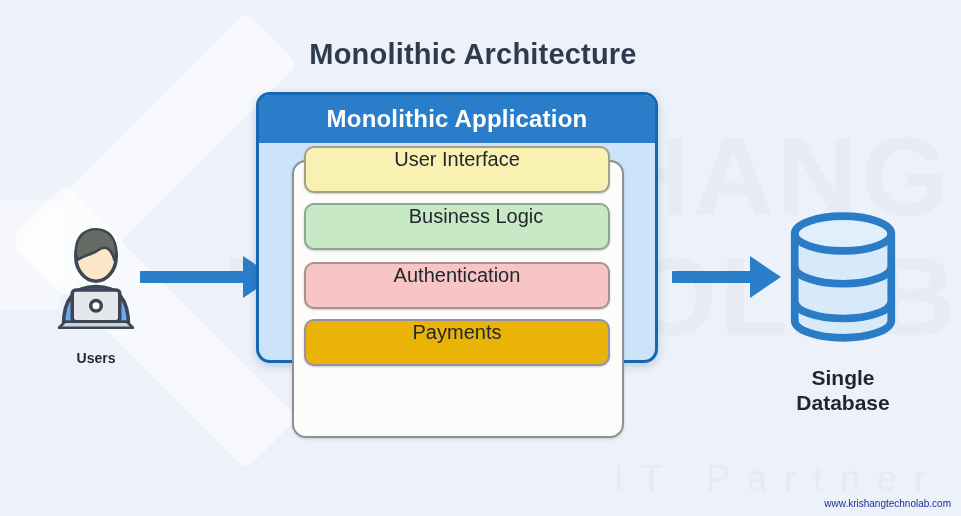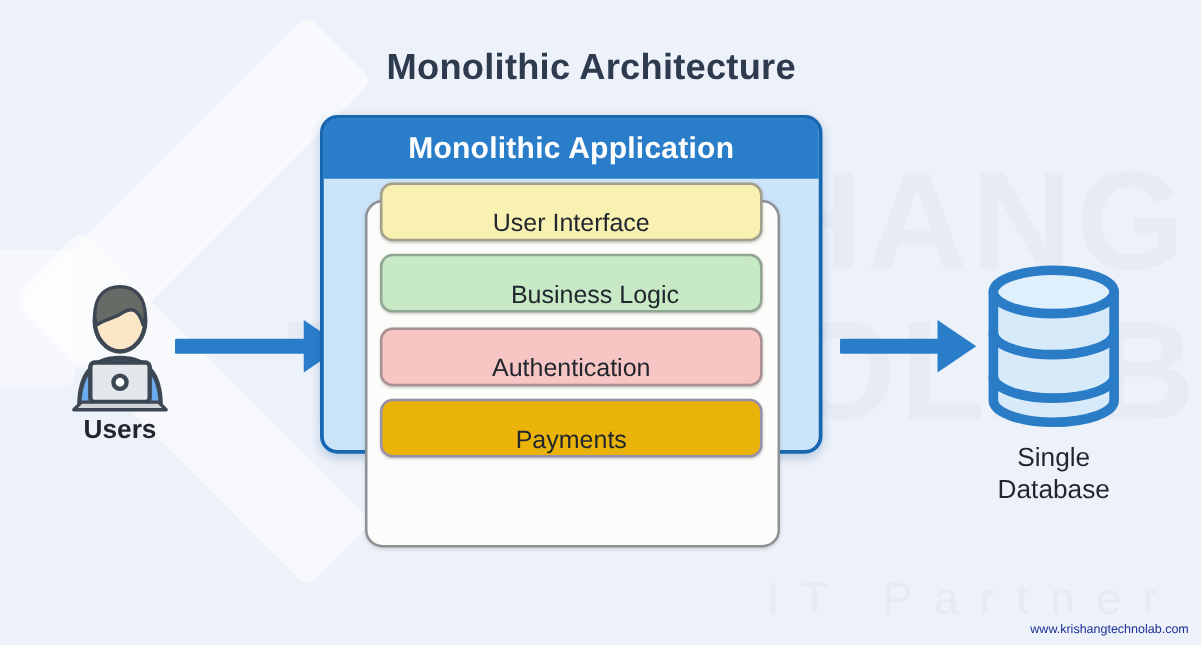--- a/index.html
+++ b/index.html
@@ -24,21 +24,21 @@
   
   .title {
     position:absolute; z-index:2; top:38px; left:272px; width:402px;
     text-align:center; white-space:nowrap;
     font-size:29px; font-weight:700; color:var(--title-text,#2e3a4e); letter-spacing:0.2px;
   }
 
   
   .users-group { position:absolute; z-index:2; left:36px; top:218px; width:120px; text-align:center; }
   .users-icon { display:block; margin:0 auto; }
-  .users-label { display:block; margin-top:0; font-size:21px; font-weight:600; color:var(--label-text,#1f262e); }
+  .users-label { display:block; margin-top:18px; font-size:14px; font-weight:600; color:var(--label-text,#1f262e); }
 
   
   .arrow { position:absolute; z-index:2; height:42px; }
   .arrow .shaft { position:absolute; top:15px; height:12px; background:var(--accent,#2a7ec9); border-radius:1px; }
   .arrow .head {
     position:absolute; top:0; width:0; height:0;
     border-top:21px solid transparent; border-bottom:21px solid transparent;
     border-left:31px solid var(--accent,#2a7ec9);
   }
   .arrow-left  { left:140px; top:256px; width:134px; }
@@ -66,30 +66,30 @@
   .app-panel {
     position:absolute; left:33px; top:65px; width:332px; height:278px;
     background:var(--panel-fill,#fcfcfa);
     border:2px solid var(--panel-border,#8d9095);
     border-radius:14px;
     box-shadow:0 1px 3px rgba(90,90,90,0.25);
   }
   .layer {
     position:absolute; left:45px; width:306px; height:47px;
     border:2px solid #909398; border-radius:10px;
-    display:flex; align-items:flex-end; justify-content:center;
+    display:flex; align-items:flex-start; justify-content:center;
     font-size:20px; color:#22272e;
     box-shadow:0 1px 2px rgba(90,90,90,0.3);
   }
   .l0 { top:51px; } .l1 { top:108px; } .l2 { top:167px; } .l3 { top:224px; } .l4 { top:281px; }
 
   
   .db-group { position:absolute; z-index:2; left:780px; top:208px; width:126px; text-align:center; }
   .db-icon { display:block; margin:0 auto; }
-  .db-label { display:block; margin-top:8px; font-size:21px; font-weight:400; line-height:25px; color:var(--label-text,#1f262e); }
+  .db-label { display:block; margin-top:19px; font-size:21px; font-weight:700; line-height:25px; color:var(--label-text,#1f262e); }
 
   
   .website {
     position:absolute; z-index:2; right:10px; bottom:7px;
     font-size:10px; font-weight:400; color:var(--website-text,#1a2f96);margin-top:39px;
   }
 </style>
 </head>
 <body>
 

